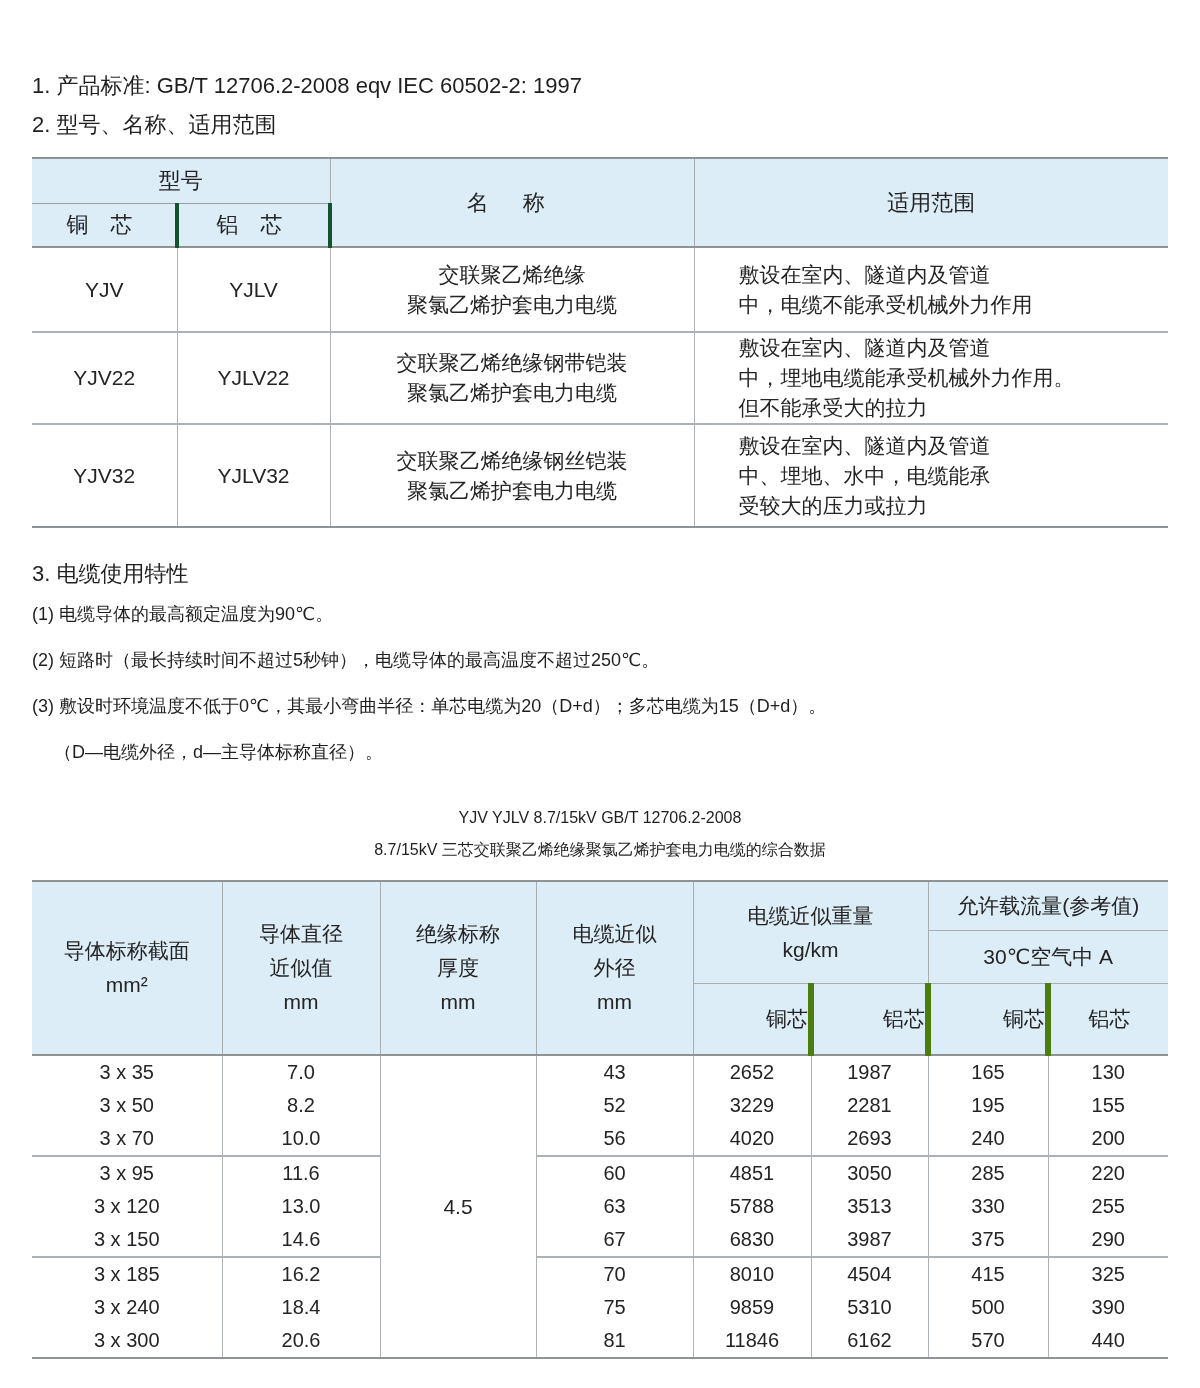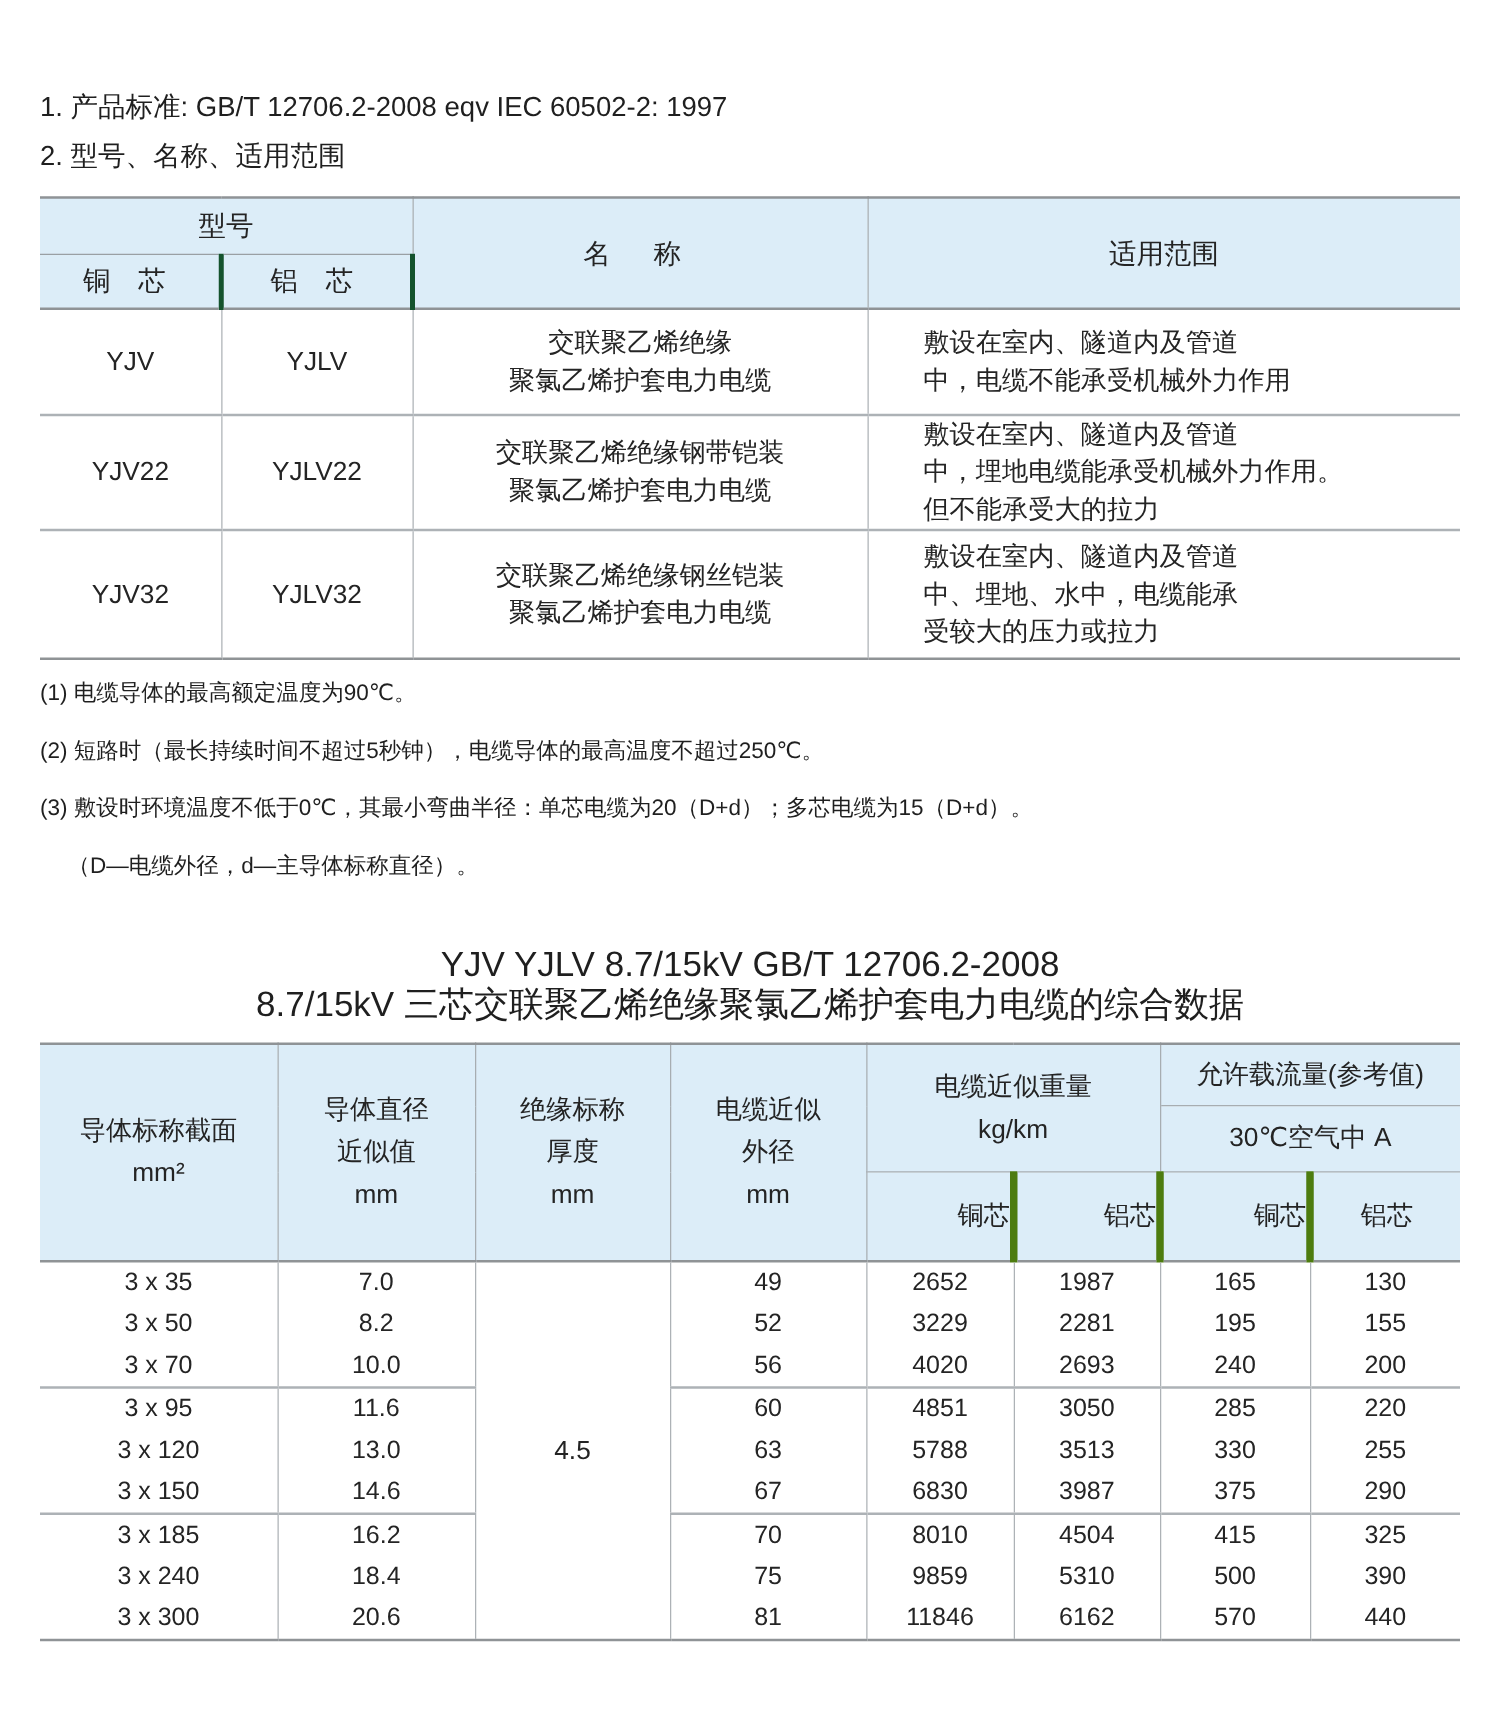--- a/index.html
+++ b/index.html
@@ -34,21 +34,21 @@
   .t1 .r3{height:103px;}
   .t1 tbody tr:last-child td{border-bottom:2px solid #8f9396;}
 
   
   .sec3-title{margin-top:32px;}
   .sec3-item{margin-top:12px;font-size:18px;line-height:28px;}
   .sec3-indent{padding-left:22px;}
   .sec4-title{margin-top:42px;}
 
   
-  .t2-titles{margin-top:50px;text-align:center;font-size:28px;line-height:32px;color:#1f1f1f;}
+  .t2-titles{margin-top:36px;text-align:center;font-size:16px;line-height:32px;color:#1f1f1f;}
 
   
   .t2{margin-top:14px;border-top:2px solid #8f9396;}
   .t2 thead th{background:#dcedf8;font-size:21px;color:#242424;line-height:34px;}
   .t2 .hv{border-right:1px solid #a7adb1;border-bottom:2px solid #8f9396;}
   .t2 .h-weight{height:100px;border-right:1px solid #a7adb1;border-bottom:1px solid #a7adb1;}
   .t2 .h-current{height:48px;border-bottom:1px solid #a7adb1;}
   .t2 .h-current-sub{height:52px;border-bottom:1px solid #a7adb1;}
   .t2 .h-core{height:70px;border-bottom:2px solid #8f9396;}
   .t2 .h-core.vr{border-right:6px solid #4d7c0f;text-align:right;}
@@ -124,20 +124,21 @@
         </td>
         <td class="scope">
           <div>敷设在室内、隧道内及管道</div>
           <div>中、埋地、水中，电缆能承</div>
           <div>受较大的压力或拉力</div>
         </td>
       </tr>
     </tbody>
   </table>
 
+  <p class="para sec3-title">3. 电缆使用特性</p>
   <p class="sec3-item">(1) 电缆导体的最高额定温度为90℃。</p>
   <p class="sec3-item">(2) 短路时（最长持续时间不超过5秒钟），电缆导体的最高温度不超过250℃。</p>
   <p class="sec3-item">(3) 敷设时环境温度不低于0℃，其最小弯曲半径：单芯电缆为20（D+d）；多芯电缆为15（D+d）。</p>
   <p class="sec3-item sec3-indent">（D—电缆外径，d—主导体标称直径）。</p>
 
 
   <div class="t2-titles">
     <div>YJV YJLV 8.7/15kV GB/T 12706.2-2008</div>
     <div>8.7/15kV 三芯交联聚乙烯绝缘聚氯乙烯护套电力电缆的综合数据</div>
   </div>
@@ -197,21 +198,21 @@
           <div>3 x 50</div>
           <div>3 x 70</div>
         </td>
         <td>
           <div>7.0</div>
           <div>8.2</div>
           <div>10.0</div>
         </td>
         <td class="thickness" rowspan="3">4.5</td>
         <td>
-          <div>49</div>
+          <div>43</div>
           <div>52</div>
           <div>56</div>
         </td>
         <td>
           <div>2652</div>
           <div>3229</div>
           <div>4020</div>
         </td>
         <td>
           <div>1987</div>

